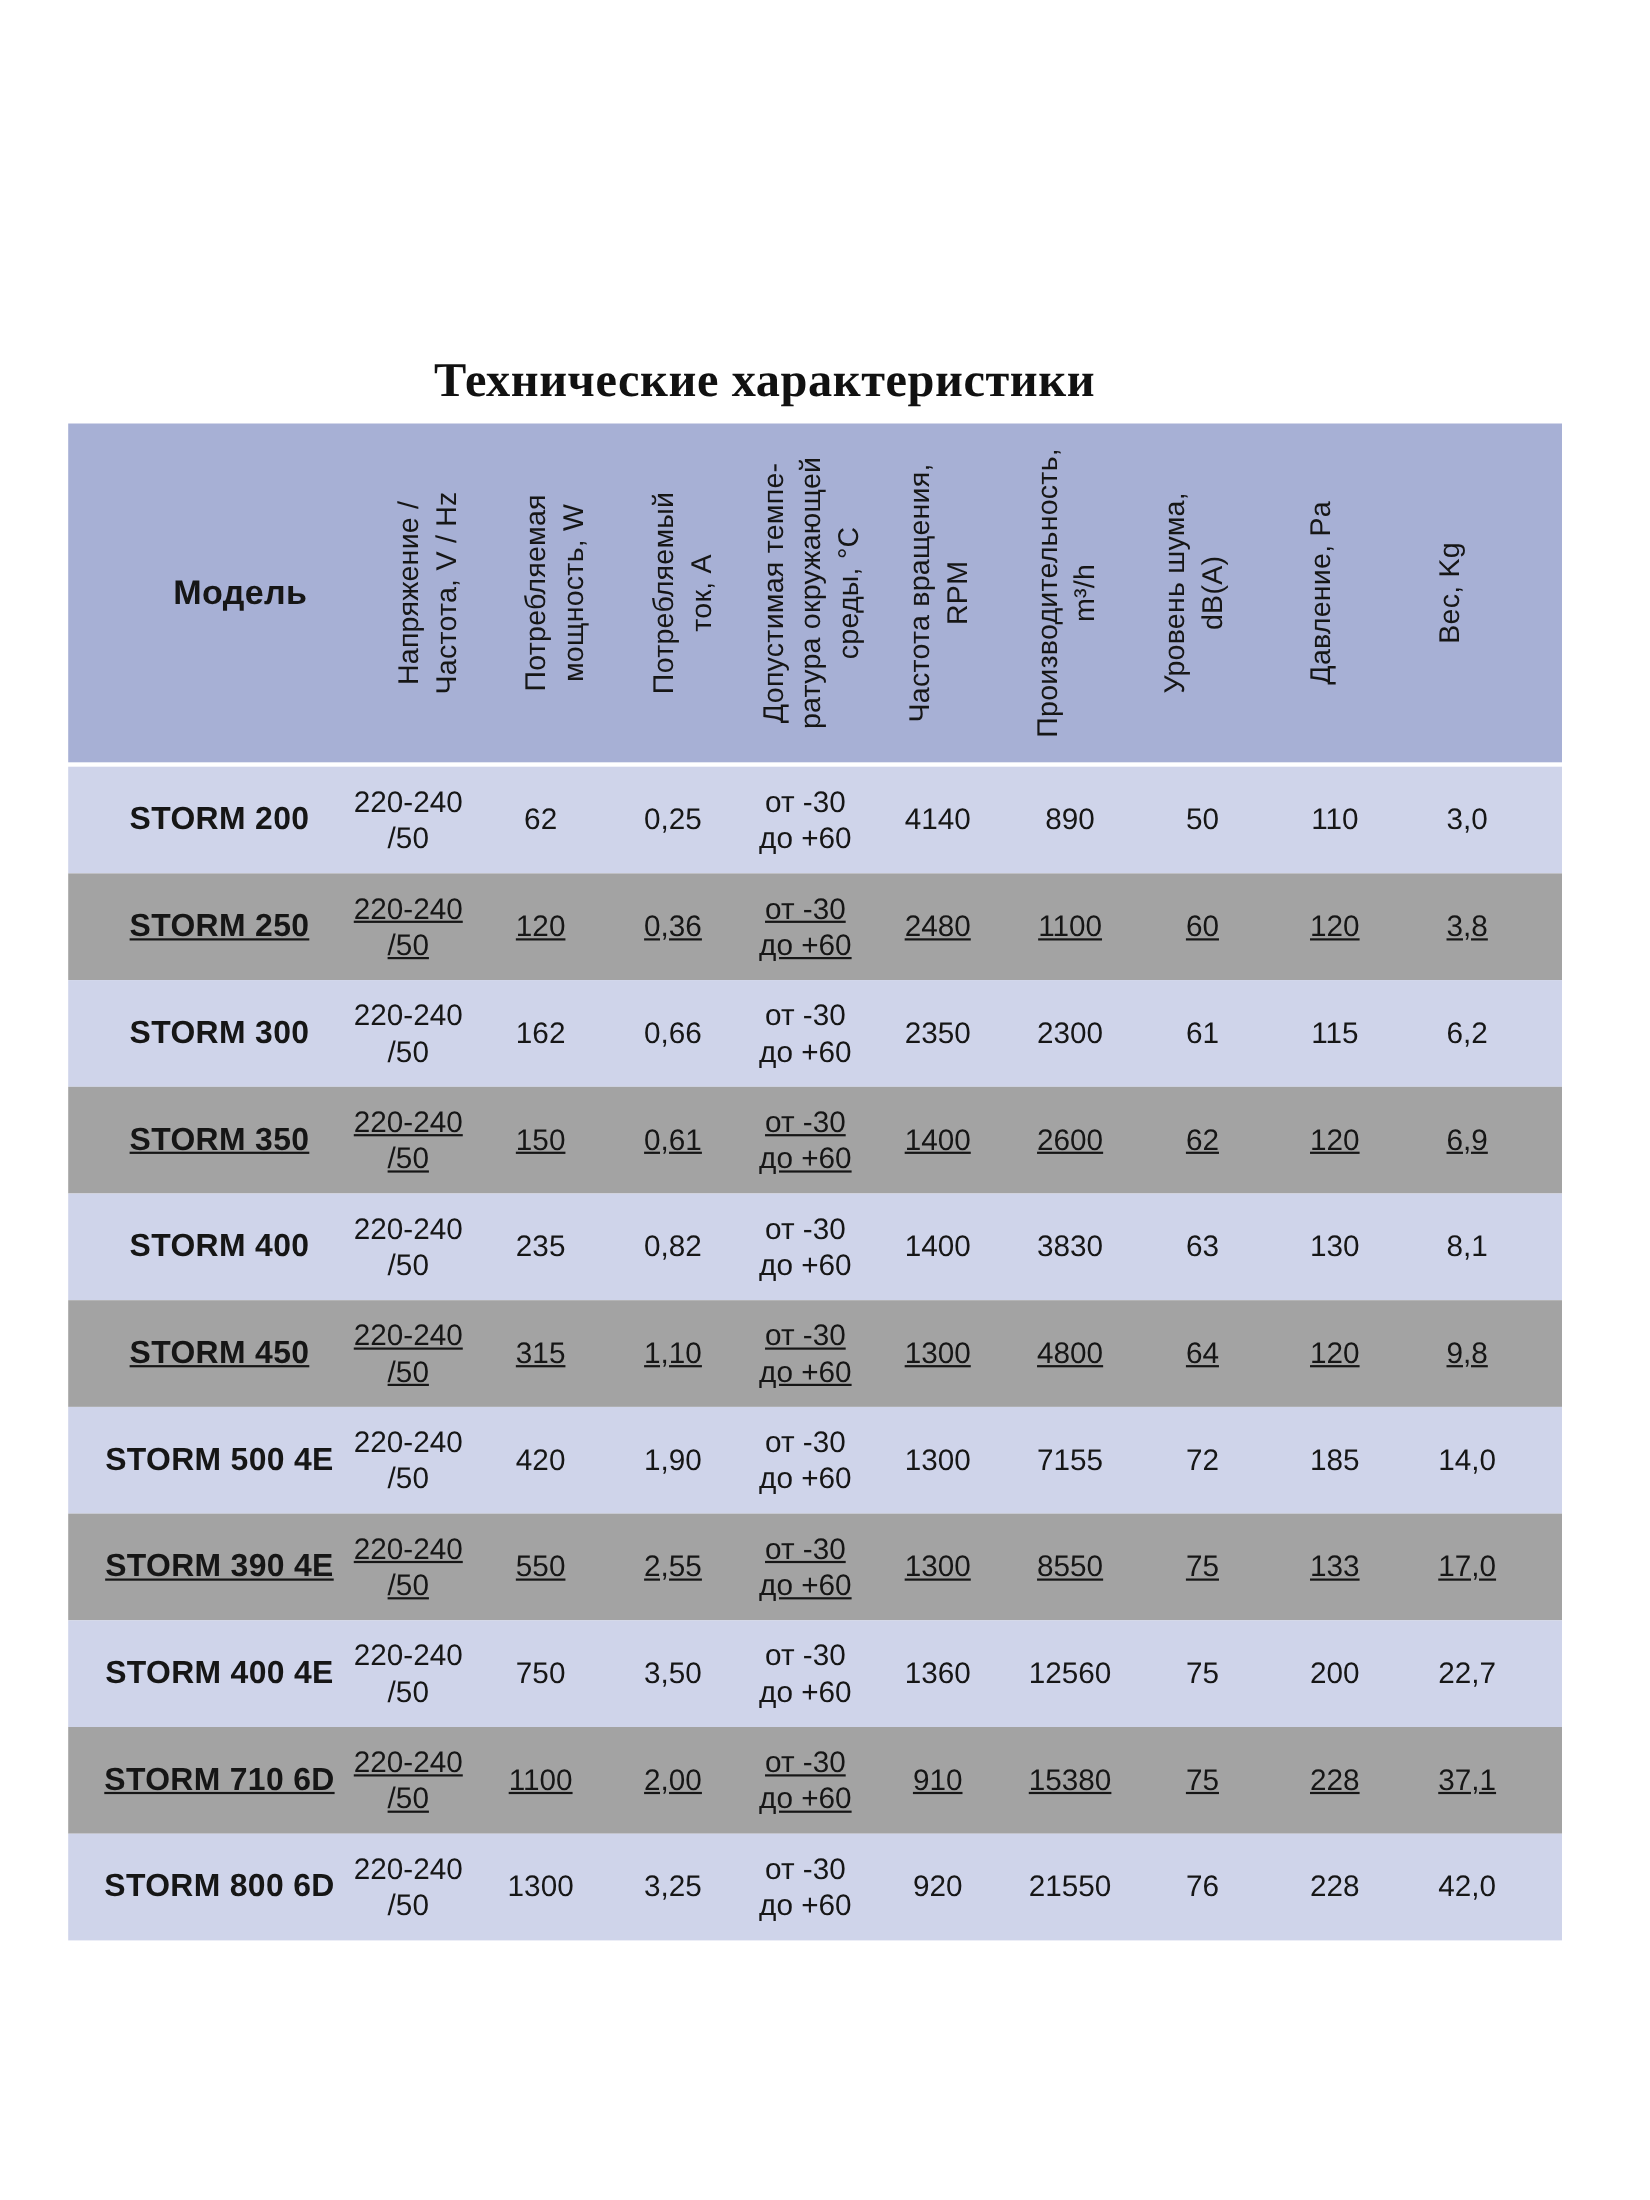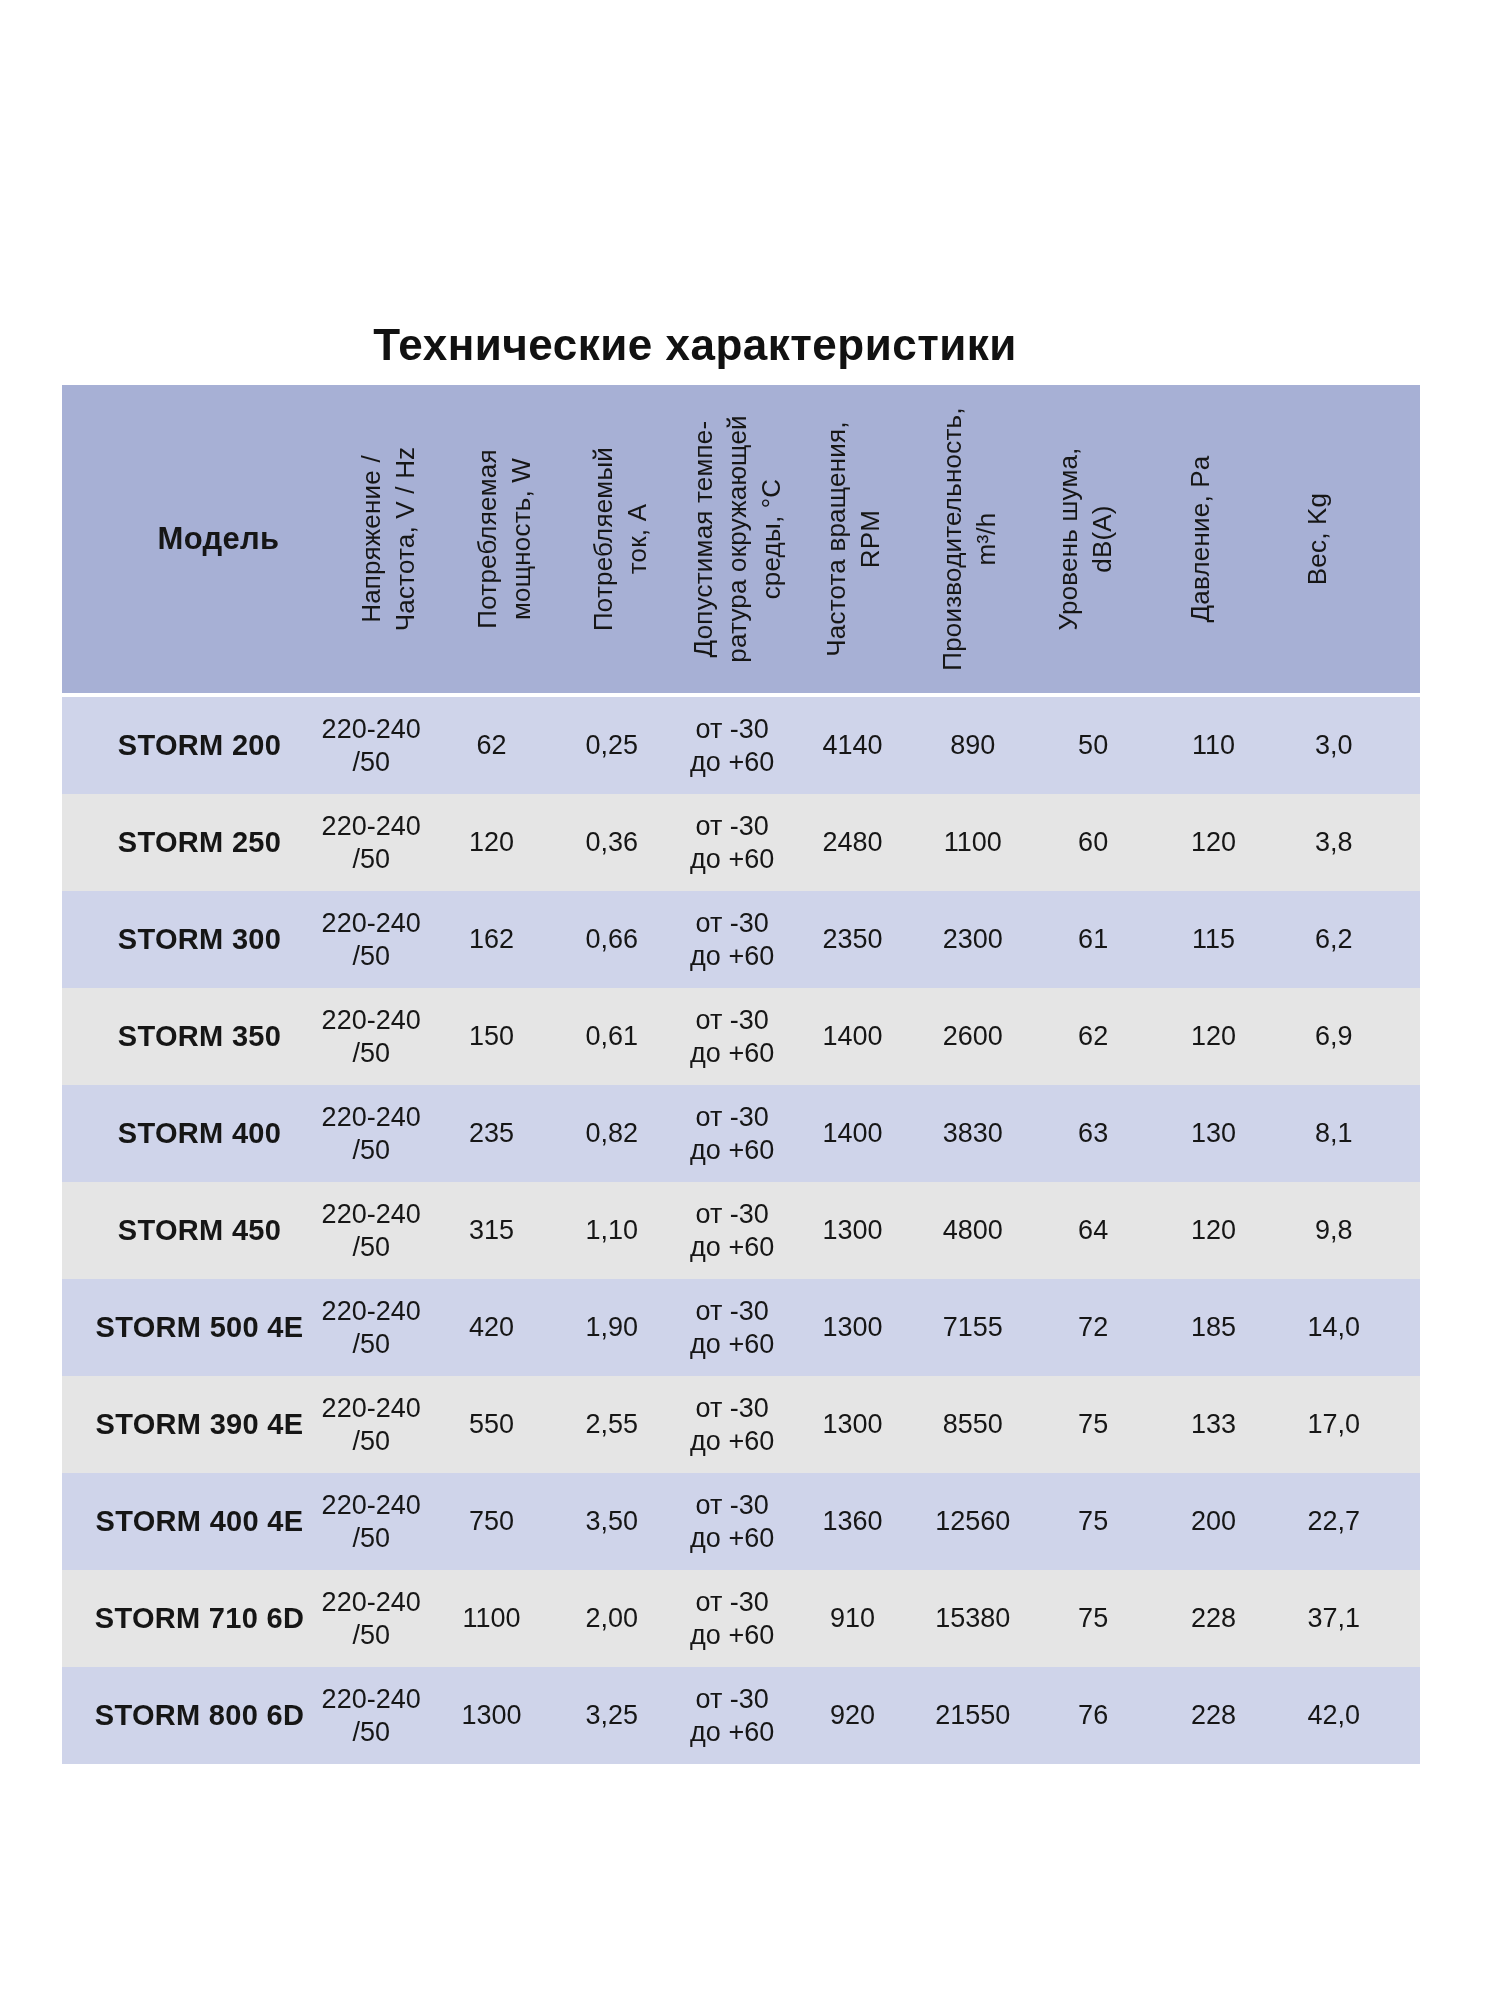--- a/index.html
+++ b/index.html
@@ -19,20 +19,21 @@
   .title {
     position: absolute;
     top: 320px;
     left: 16px;
     width: 1358px;
     text-align: center;
     font-size: 44px;
     font-weight: bold;
     letter-spacing: 0.5px;
     color: #111111;
+    font-family: Liberation Serif, serif;
   }
   .spec-table {
     position: absolute;
     left: 62px;
     top: 385px;
     width: 1358px;
   }
   .thead {
     height: 308px;
     background: #a7b0d5;
@@ -41,21 +42,21 @@
     box-sizing: border-box;
     margin-bottom: 4px;
   }
   .trow {
     height: 97px;
     display: flex;
     padding: 0 26px;
     box-sizing: border-box;
   }
   .trow.alt { background: #cfd4ea; }
-  .trow.plain { background: #e5e5e5; }
+  .trow.plain { background: #a3a3a3; text-decoration: underline; }
   .hcell, .cell {
     flex: 1 1 0;
     min-width: 0;
     display: flex;
     align-items: center;
     justify-content: center;
   }
   .model-col { flex: 0 0 223px; }
   .cell {
     font-size: 27px;

